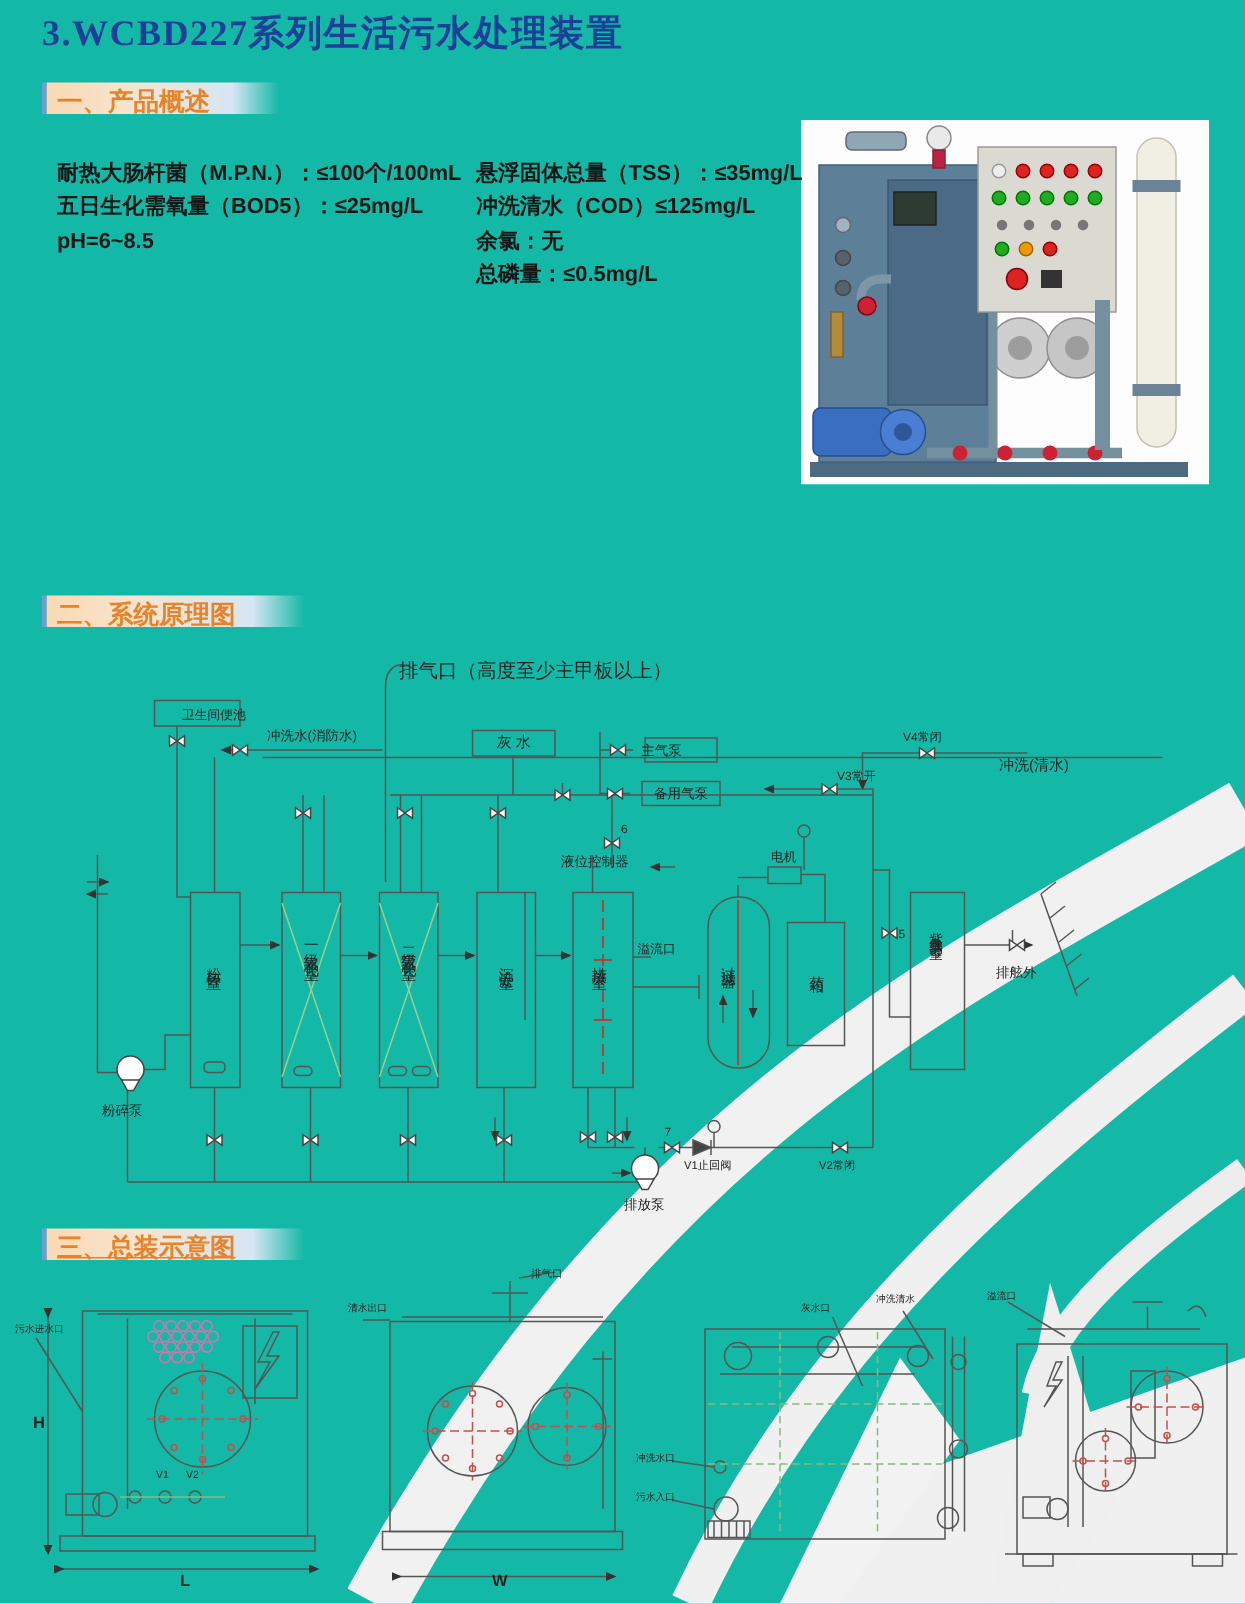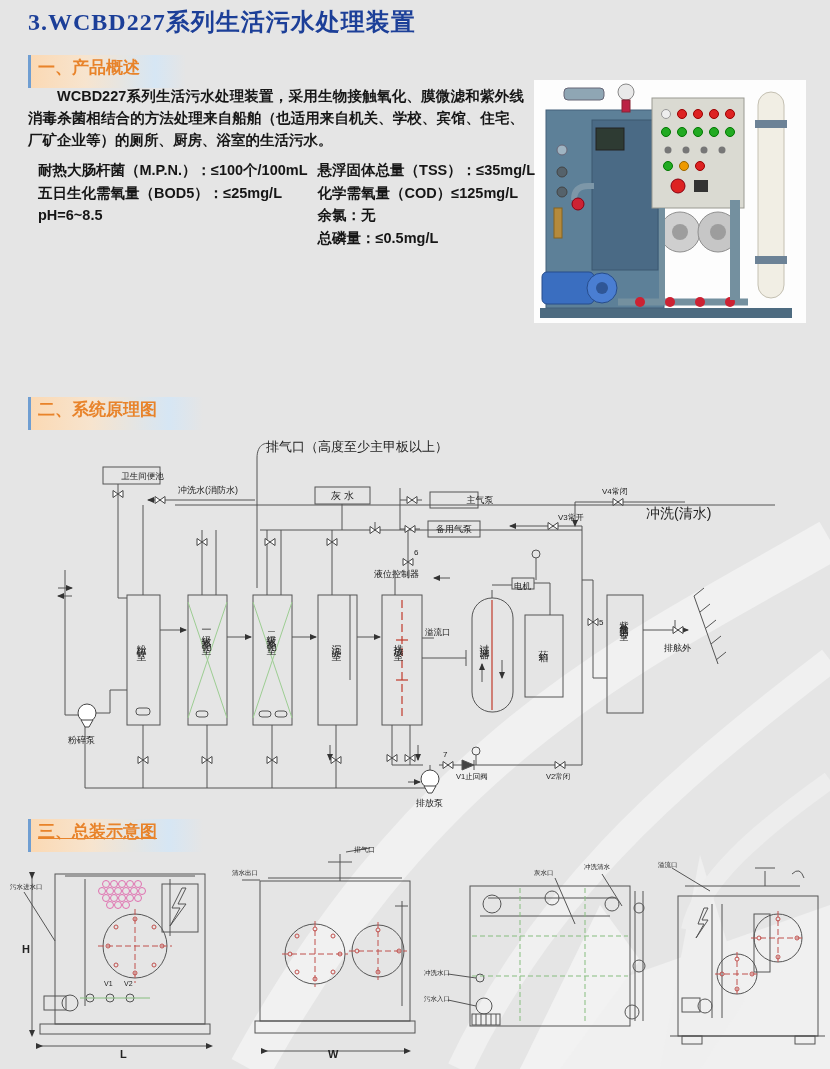--- a/index.html
+++ b/index.html
@@ -1,30 +1,30 @@
 <!DOCTYPE html>
 <html><head>
 <meta charset="utf-8">
 <style>
   html,body{margin:0;padding:0;background:#fff;}
-  .page{position:relative;width:830px;height:1069px;background:#e5e5e5;overflow:hidden;
+  .page{position:relative;width:830px;height:1069px;background:#14b8a6;overflow:hidden;
         font-family:"Liberation Sans",sans-serif;color:#111;}
   .wm{position:absolute;left:0;top:0;z-index:0;}
   .layer{position:relative;z-index:1;}
   .title{position:absolute;left:28px;top:6px;font-family:"Liberation Serif",serif;
          font-weight:bold;font-size:24px;color:#1c3f98;letter-spacing:1px;}
-  .secbar{position:absolute;left:28px;height:33px;line-height:25px;padding:0 46px 0 7px;
+  .secbar{position:absolute;left:28px;height:21px;line-height:25px;padding:0 46px 0 7px;
           font-size:17px;font-weight:bold;color:#e8832a;border-left:3px solid #6f9ed2;
           background:linear-gradient(90deg,#fbd9b4 0%,#f7e4ce 35%,#d6e6f4 80%,rgba(255,255,255,0) 100%);}
   #sec1{top:55px;} #sec2{top:397px;} #sec3{top:819px;text-decoration:underline;}
   .overview{position:absolute;left:28px;top:86px;width:778px;font-size:14.5px;font-weight:bold;
             color:#161616;line-height:1.5;text-align:justify;}
   .overview p{margin:0;text-indent:2em;}
   .photo{float:right;width:272px;height:243px;margin:-6px 0 6px 10px;}
-  .specs{display:flex;margin-top:8px;}
+  .specs{display:flex;margin-top:19px;}
   .specs .col{flex:0 0 49%;padding-left:10px;}
   .specs .col div{white-space:nowrap;line-height:1.55;}
   .principle{position:absolute;left:30px;top:430px;width:790px;height:386px;}
   .assembly{position:absolute;left:10px;top:846px;width:816px;height:220px;}
   .principle svg,.assembly svg{position:absolute;left:0;top:0;}
   .dlabel{position:absolute;font-size:9px;color:#222;white-space:nowrap;line-height:1;}
   .boxlabel{position:absolute;text-align:center;color:#222;line-height:1;}
   .vlabel{position:absolute;writing-mode:vertical-rl;text-orientation:upright;
           font-size:10px;color:#222;letter-spacing:3px;line-height:1;}
   .alabel{position:absolute;font-size:6.5px;color:#222;white-space:nowrap;line-height:1;}
@@ -98,30 +98,29 @@
         <circle cx="68" cy="208" r="15" fill="#4a7ed2" stroke="#274d8c"></circle>
         <circle cx="68" cy="208" r="6" fill="#2f5696"></circle>
         <path d="M84,222 h130" stroke="#74909f" stroke-width="7" fill="none"></path>
         <path d="M128,128 v96" stroke="#74909f" stroke-width="6" fill="none"></path>
         <circle cx="106" cy="222" r="5" fill="#c23"></circle>
           <circle cx="136" cy="222" r="5" fill="#c23"></circle>
         <circle cx="166" cy="222" r="5" fill="#c23"></circle>
           <circle cx="196" cy="222" r="5" fill="#c23"></circle>
         <rect x="196" y="120" width="10" height="100" fill="#74909f"></rect>
       </svg>
-      <p>WCBD227系列生活污水处理装置，采用生物接触氧化、膜微滤和紫外线消毒杀菌相结合的方法处理来自船舶（也适用来自机关、学校、宾馆、住宅、厂矿企业等）的厕所、厨房、浴室的生活污水。</p>
       <div class="specs">
         <div class="col">
           <div>耐热大肠杆菌（M.P.N.）：≤100个/100mL</div>
           <div>五日生化需氧量（BOD5）：≤25mg/L</div>
           <div>pH=6~8.5</div>
         </div>
         <div class="col">
           <div>悬浮固体总量（TSS）：≤35mg/L</div>
-          <div>化学需氧量（COD）≤125mg/L</div>
+          <div>冲洗清水（COD）≤125mg/L</div>
           <div>余氯：无</div>
           <div>总磷量：≤0.5mg/L</div>
         </div>
       </div>
     </div>
 
     <div class="secbar" id="sec2">二、系统原理图</div>
 
     <div class="principle">
       <svg width="790" height="386" viewBox="0 0 790 386">
@@ -258,28 +257,28 @@
           <use href="#vlv" x="380" y="328"></use>
         <use href="#vlv" x="418" y="335"></use>
           <use href="#vlv" x="530" y="335"></use>
         <use href="#pmp" x="57" y="283"></use>
           <use href="#pmp" x="400" y="349"></use>
       </svg>
       <span class="dlabel" style="left:236px;top:10px;font-size:13px">排气口（高度至少主甲板以上）</span>
       <span class="boxlabel" style="left:74px;top:42px;width:77px;font-size:8.5px">卫生间便池</span>
       <span class="dlabel" style="left:148px;top:56px">冲洗水(消防水)</span>
       <span class="boxlabel" style="left:286px;top:61px;width:53px;font-size:10px">灰  水</span>
-      <span class="boxlabel" style="left:419px;top:66px;width:62px;font-size:9px">主气泵</span>
+      <span class="boxlabel" style="left:380px;top:66px;width:62px;font-size:9px">主气泵</span>
       <span class="boxlabel" style="left:399px;top:95px;width:50px;font-size:9px">备用气泵</span>
       <span class="dlabel" style="left:572px;top:58px;font-size:8px">V4常闭</span>
-      <span class="dlabel" style="left:616px;top:76px;font-size:14px">冲洗(清水)</span>
+      <span class="dlabel" style="left:636px;top:76px;font-size:10px">冲洗(清水)</span>
       <span class="dlabel" style="left:528px;top:84px;font-size:8px">V3常开</span>
       <span class="dlabel" style="left:384px;top:119px;font-size:8px">6</span>
       <span class="dlabel" style="left:344px;top:140px">液位控制器</span>
-      <span class="dlabel" style="left:484px;top:152px;font-size:8.5px">电机</span>
+      <span class="dlabel" style="left:484px;top:137px;font-size:8.5px">电机</span>
       <span class="vlabel" style="left:106px;top:206px">粉碎室</span>
       <span class="vlabel" style="left:171px;top:194px">一级氧化室</span>
       <span class="vlabel" style="left:236px;top:194px">二级氧化室</span>
       <span class="vlabel" style="left:301px;top:206px">沉淀室</span>
       <span class="vlabel" style="left:363px;top:206px">排放室</span>
       <span class="dlabel" style="left:395px;top:198px;font-size:8.5px">溢流口</span>
       <span class="vlabel" style="left:449px;top:206px">过滤器</span>
       <span class="vlabel" style="left:508px;top:212px">药箱</span>
       <span class="vlabel" style="left:589px;top:184px;font-size:9px;letter-spacing:2px">紫外线消毒室</span>
       <span class="dlabel" style="left:634px;top:214px">排舷外</span>

